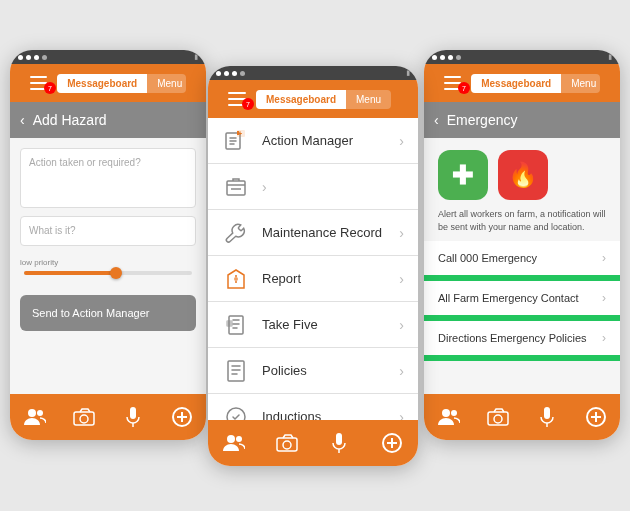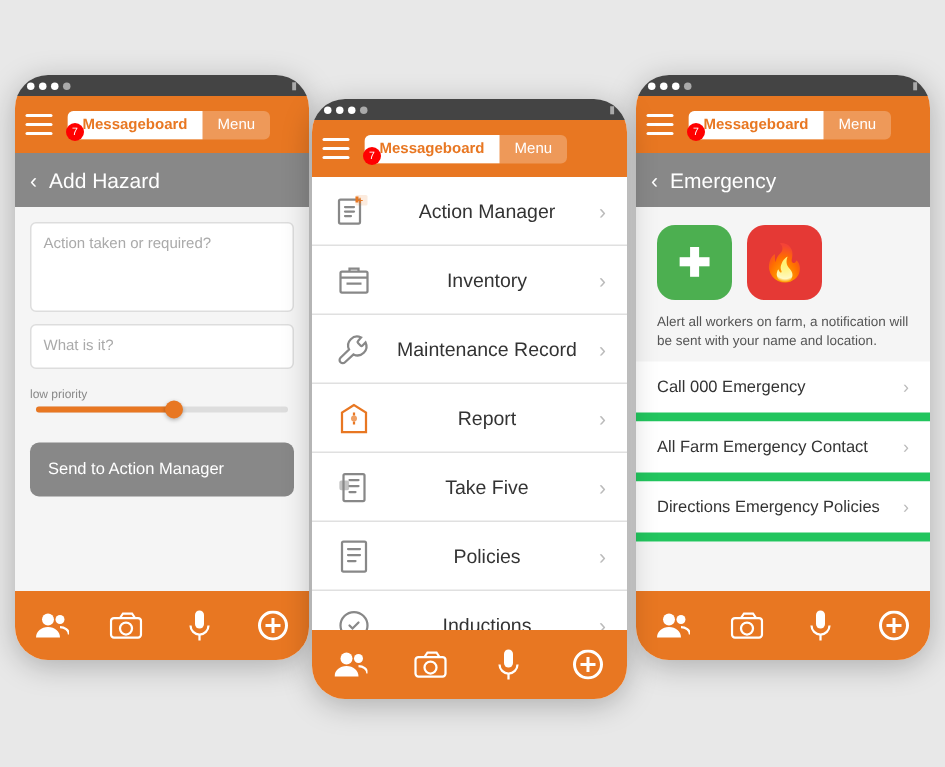--- a/index.html
+++ b/index.html
@@ -76,21 +76,21 @@
     .status-battery {
       font-size: 7px;
       color: #aaa;
     }
 
     .phone-nav {
       background: #e87722;
       display: flex;
       align-items: center;
       height: 38px;
-      padding: 0 7px;
+      padding: 0 20px;
       gap: 6px;
     }
     .hamburger-icon {
       width: 18px;
       height: 14px;
       display: flex;
       flex-direction: column;
       justify-content: space-between;
       cursor: pointer;
     }
@@ -266,21 +266,20 @@
       display: flex;
       align-items: center;
       justify-content: center;
       color: #888;
       font-size: 16px;
     }
     .menu-label {
       flex: 1;
       font-size: 13px;
       color: #333;
-      text-align: center;
     }
     .menu-chevron {
       color: #bbb;
       font-size: 14px;
     }
 
     
     .right-content {
       background: #f5f5f5;
       height: calc(100% - 14px - 38px - 46px);
@@ -470,21 +469,20 @@
 
       <div class="menu-item">
         <div class="menu-icon-wrap">
           <svg width="24" height="24" viewBox="0 0 24 24" fill="none">
             <rect x="3" y="6" width="18" height="14" rx="1" stroke="#888" stroke-width="1.5"></rect>
             <path d="M3 10h18" stroke="#888" stroke-width="1.5"></path>
             <path d="M9 6V4h6v2" stroke="#888" stroke-width="1.5"></path>
             <path d="M7 14h10" stroke="#888" stroke-width="1.5"></path>
           </svg>
         </div>
-        <span class="menu-label">Inventory</span>
         <span class="menu-chevron">›</span>
       </div>
 
       <div class="menu-item">
         <div class="menu-icon-wrap">
           <svg width="24" height="24" viewBox="0 0 24 24" fill="none" stroke="#888" stroke-width="1.5">
             <path d="M14.7 6.3a1 1 0 000 1.4l1.6 1.6a1 1 0 001.4 0l2-2a6 6 0 01-8 8L6 20.5a2.1 2.1 0 01-3-3L8.7 12a6 6 0 018-8z"></path>
           </svg>
         </div>
         <span class="menu-label">Maintenance Record</span>

